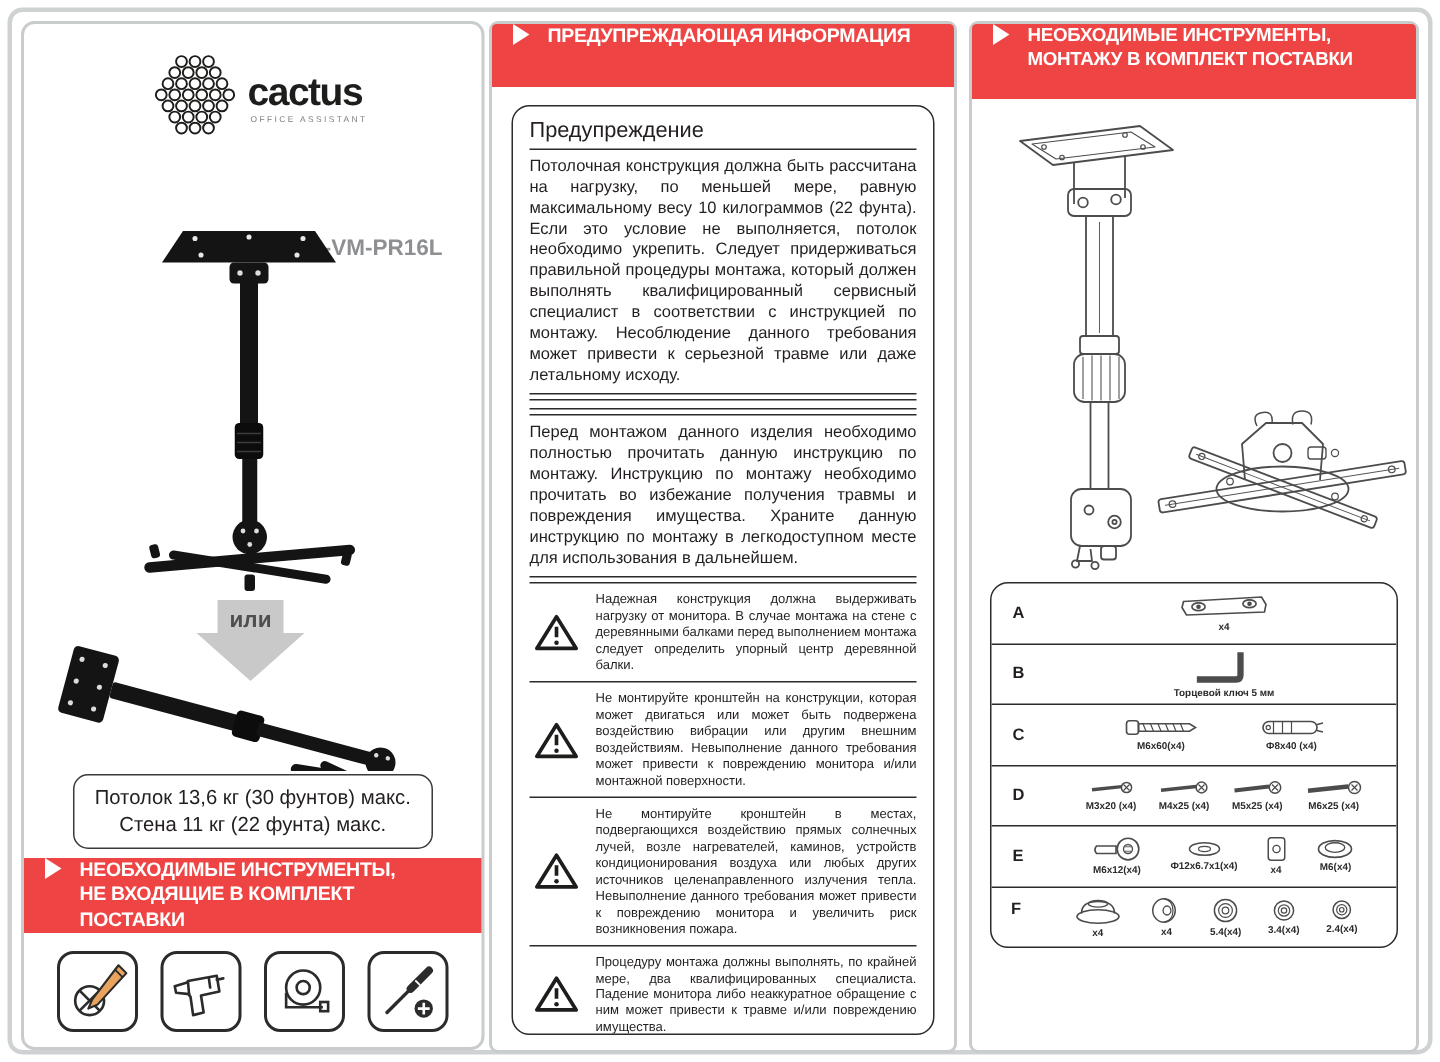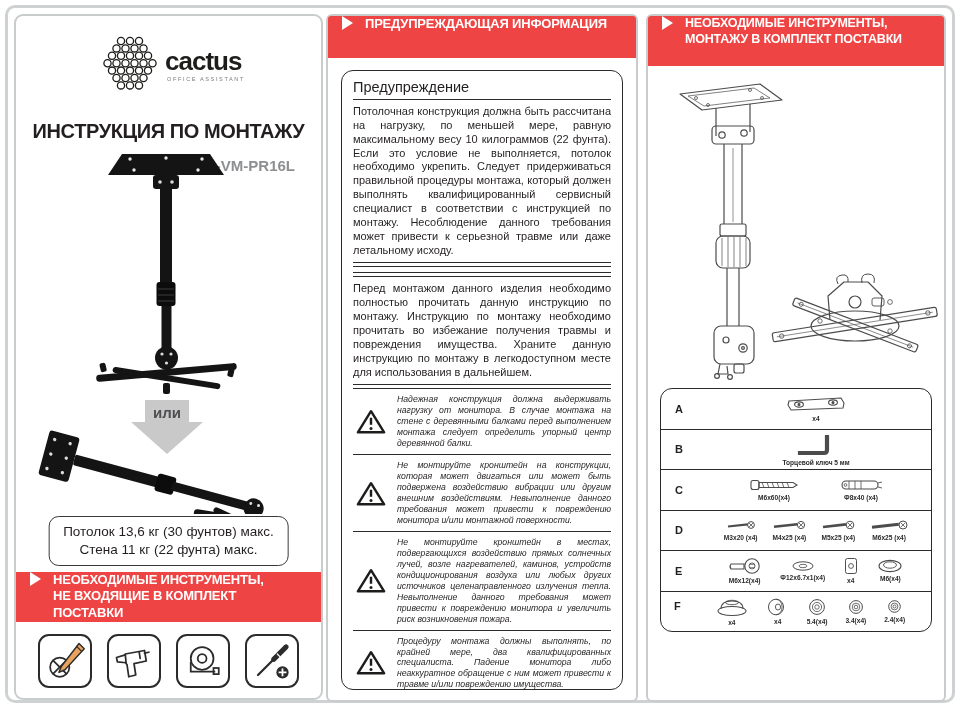--- a/index.html
+++ b/index.html
@@ -58,21 +58,21 @@
   }
   .warning-title{font-size:14.5px;font-weight:normal;margin:0 0 4px 0;}
   .warn-p{
     font-size:11px;line-height:1.26;text-align:justify;margin:5px 0;
   }
   .sep-title{border-top:1.4px solid #2b2b2b;margin:3px 0 2px 0;}
   .sep-double{border-top:1.4px solid #2b2b2b;border-bottom:1.4px solid #2b2b2b;height:3px;margin:5px 0;}
   .sep-single{border-top:1.8px solid #2b2b2b;margin:5px 0;}
   .caution{display:flex;align-items:center;gap:8px;margin:4px 0;}
   .caution .c-icon{flex:0 0 36px;display:flex;justify-content:center;}
-  .caution .c-text{flex:1;font-size:8.7px;line-height:1.26;text-align:justify;font-style:italic;}
+  .caution .c-text{flex:1;font-size:8.7px;line-height:1.26;text-align:justify;}
   
   #right-panel{left:646px;top:14px;width:300px;height:688px;border:2px solid #c9cccd;border-radius:6px;box-sizing:border-box;}
   #right-bar{position:absolute;top:0;left:0;width:100%;height:50px;border-radius:3px 3px 0 0;box-sizing:border-box;}
   #right-bar .bar-text{font-size:12.5px;}
   .drawing{position:absolute;top:58px;left:2px;}
   .parts-table{
     position:absolute;left:12px;right:12px;top:372px;bottom:68px;
     border:1.6px solid #2b2b2b;border-radius:12px;overflow:hidden;display:flex;flex-direction:column;
   }
   .parts-row{flex:1;display:flex;align-items:center;border-top:1.4px solid #2b2b2b;}
@@ -122,21 +122,20 @@
           <circle cx="40.5" cy="42" r="3.6"></circle>
         <circle cx="18" cy="49.4" r="3.6"></circle>
           <circle cx="27" cy="49.4" r="3.6"></circle>
           <circle cx="36" cy="49.4" r="3.6"></circle>
       </g>
       <text x="62" y="34" font-size="26" font-weight="bold" letter-spacing="-1" fill="#1d1d1b">cactus</text>
       <text x="64" y="45" font-size="5.6" letter-spacing="1.6" fill="#7a7c7e">OFFICE ASSISTANT</text>
     </svg>
   </div>
 
-  <div class="page-title">ИНСТРУКЦИЯ ПО МОНТАЖУ</div>
   <div class="model">CS-VM-PR16L</div>
 
   <svg class="photos" width="303" height="372" viewBox="0 0 303 372">
 
     <g>
       <polygon points="106,12 194,12 208,33 92,33" fill="#141414"></polygon>
       <circle cx="114" cy="17" r="1.7" fill="#fff" opacity="0.9"></circle>
         <circle cx="186" cy="17" r="1.7" fill="#fff" opacity="0.9"></circle>
       <circle cx="150" cy="16" r="1.7" fill="#fff" opacity="0.9"></circle>
       <circle cx="118" cy="28" r="1.7" fill="#fff" opacity="0.9"></circle>

